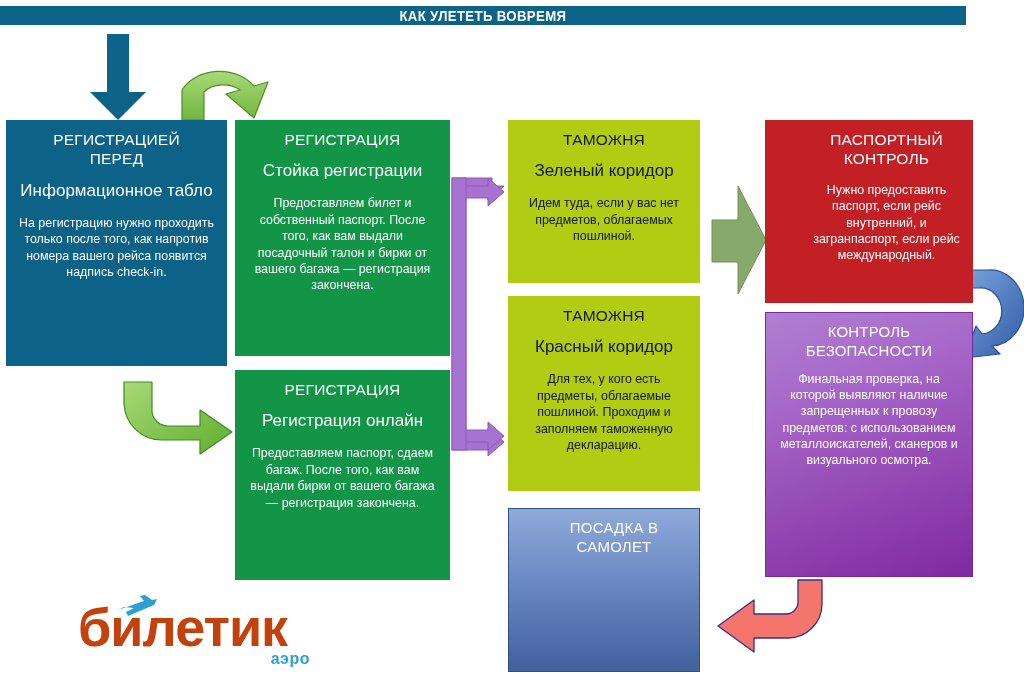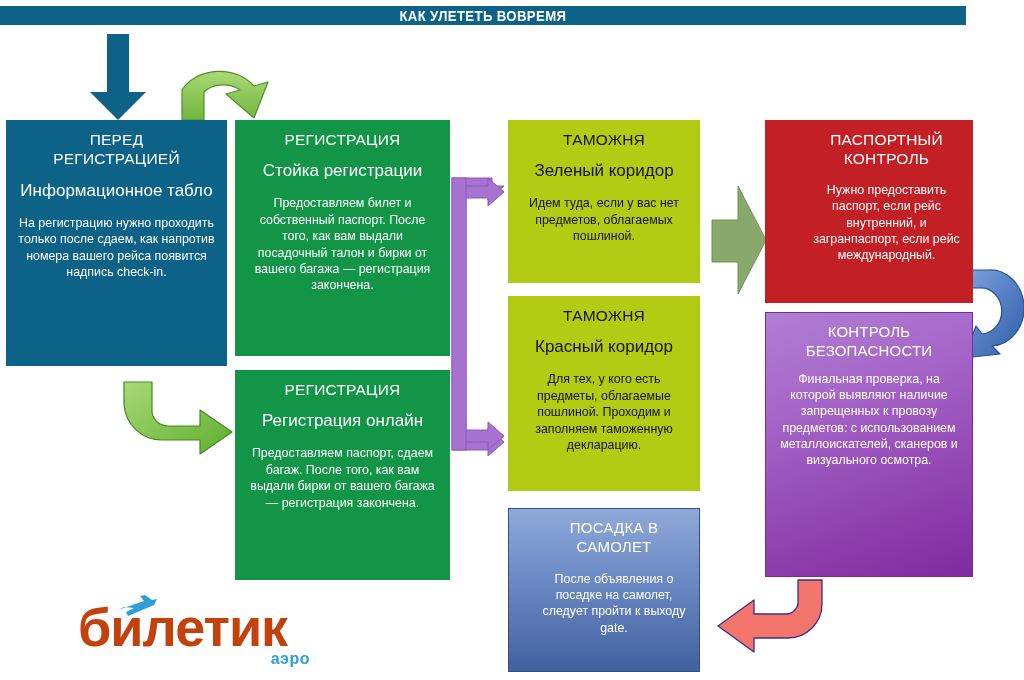--- a/index.html
+++ b/index.html
@@ -135,25 +135,25 @@
 
   <div class="arrow" style="left:716px; top:580px;">
     <svg width="108" height="74" viewBox="0 0 108 74">
       <path d="M106,0 L106,24 A34,34 0 0 1 72,58 L38,58 L38,72 L2,46 L38,20 L38,34 L70,34
                A12,12 0 0 0 82,22 L82,0 Z" fill="#f4756b" stroke="#3b2f86" stroke-width="1.3" stroke-linejoin="round"></path>
     </svg>
   </div>
 
   <div class="card light-text" id="card-pre">
     <div class="ttl">
+      <div>РЕГИСТРАЦИЕЙ</div>
       <div>ПЕРЕД</div>
-      <div>РЕГИСТРАЦИЕЙ</div>
     </div>
     <div class="sub">Информационное табло</div>
-    <div class="body">На регистрацию нужно проходить только после сдаем, как напротив номера вашего рейса появится надпись check-in.</div>
+    <div class="body">На регистрацию нужно проходить только после того, как напротив номера вашего рейса появится надпись check-in.</div>
   </div>
 
   <div class="card light-text" id="card-reg-desk">
     <div class="ttl">РЕГИСТРАЦИЯ</div>
     <div class="sub">Стойка регистрации</div>
     <div class="body">Предоставляем билет и собственный паспорт. После того, как вам выдали посадочный талон и бирки от вашего багажа — регистрация закончена.</div>
   </div>
 
   <div class="card light-text" id="card-reg-online">
     <div class="ttl">РЕГИСТРАЦИЯ</div>
@@ -171,21 +171,20 @@
     <div class="ttl">ТАМОЖНЯ</div>
     <div class="sub">Красный коридор</div>
     <div class="body">Для тех, у кого есть предметы, облагаемые пошлиной. Проходим и заполняем таможенную декларацию.</div>
   </div>
 
   <div class="card light-text" id="card-boarding">
     <div class="ttl">
       <div>ПОСАДКА В</div>
       <div>САМОЛЕТ</div>
     </div>
-    <div class="body">После объявления о посадке на самолет, следует пройти к выходу gate.</div>
   </div>
 
   <div class="card light-text" id="card-passport">
     <div class="ttl">
       <div>ПАСПОРТНЫЙ</div>
       <div>КОНТРОЛЬ</div>
     </div>
     <div class="body">Нужно предоставить паспорт, если рейс внутренний, и загранпаспорт, если рейс международный.</div>
   </div>
 

